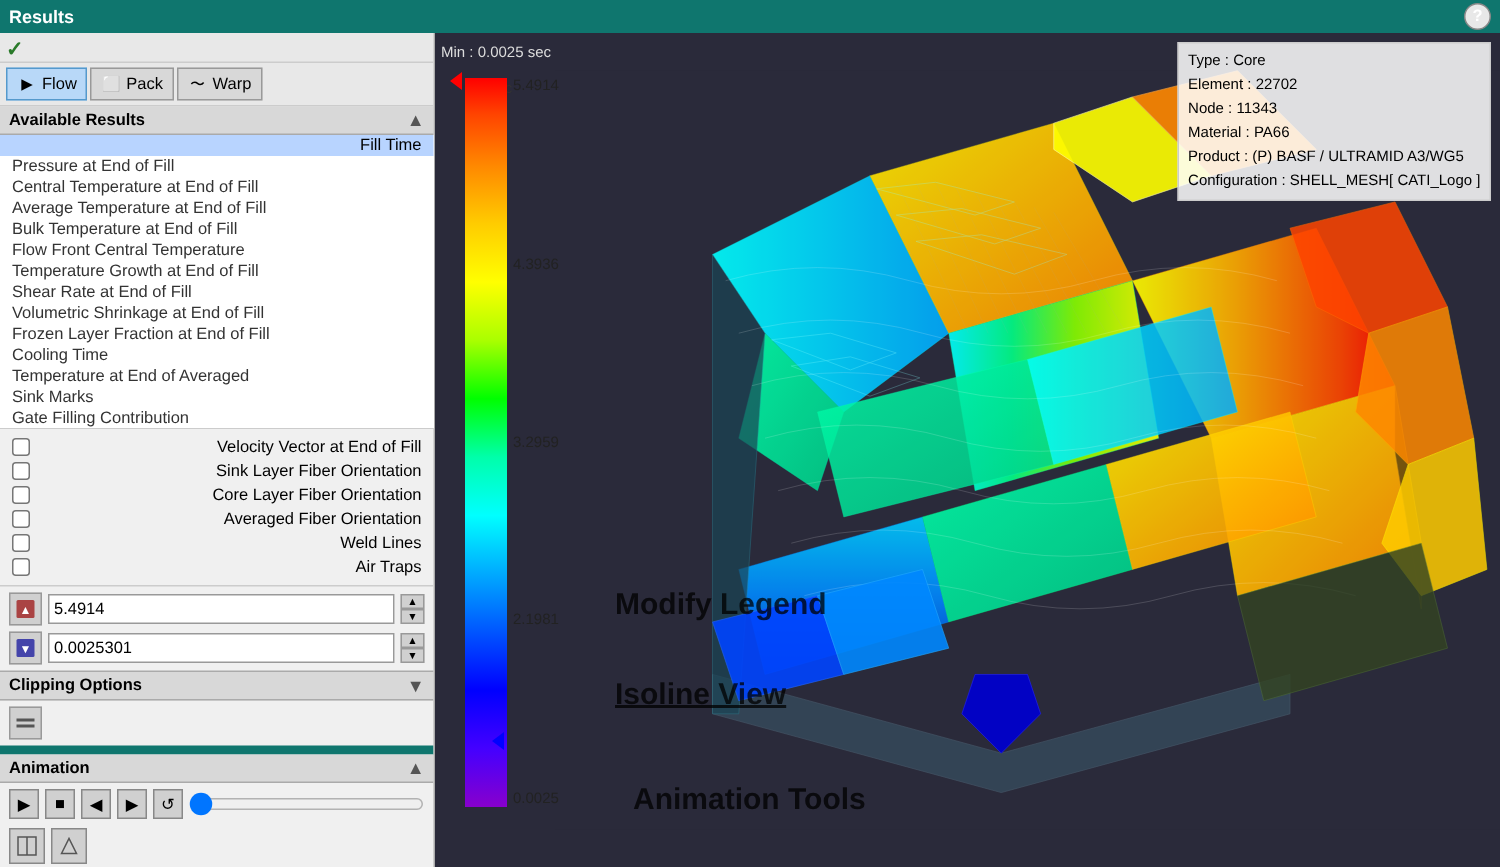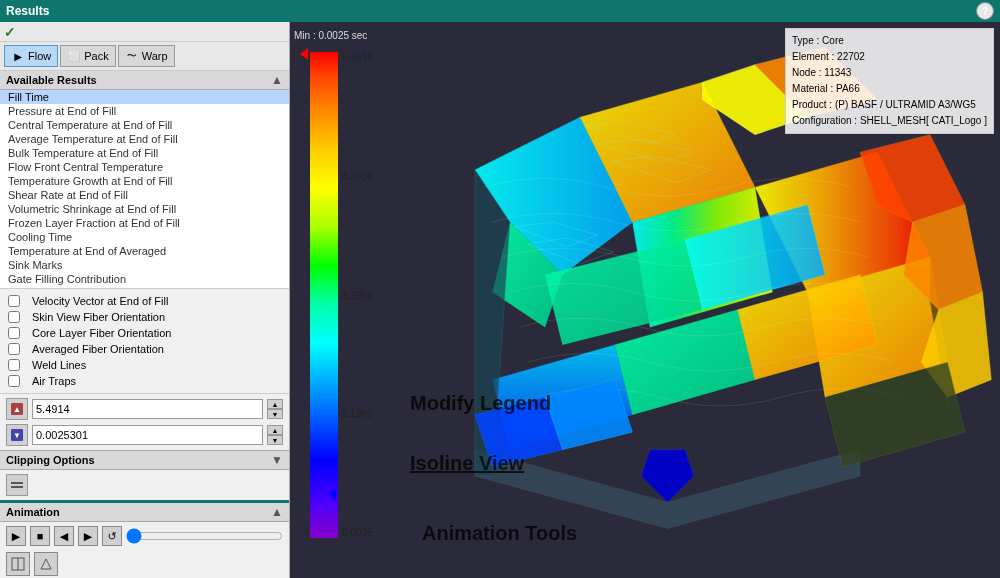--- a/index.html
+++ b/index.html
@@ -135,35 +135,36 @@
       overflow-y: auto;
       background: white;
     }
     .result-item {
       padding: 1px 8px;
       cursor: pointer;
       font-size: 11px;
       color: #333;
       white-space: nowrap;
     }
-    .result-item.selected { background: #b8d4ff; color: #000; }
+    .result-item.selected { background: #b8d4ff; color: #000; text-align: right; }
 
     
     .checkbox-section {
       background: #f0f0f0;
       border-top: 1px solid #ccc;
       padding: 4px 0;
     }
     .checkbox-item {
       display: flex;
       align-items: center;
       gap: 12px;
       padding: 2px 8px;
       font-size: 11px;
       cursor: pointer;
+      justify-content: space-between;
     }
     .checkbox-item input[type="checkbox"] {
       margin: 0;
       width: 12px;
       height: 12px;
     }
 
     
     .value-row {
       display: flex;
@@ -204,21 +205,21 @@
       justify-content: center;
     }
 
     
     .clipping-section {
       border-top: 1px solid #aaa;
     }
 
     
     .animation-section {
-      border-top: 3px solid #0f766e;
+      border-top: 6px solid #0f766e;
     }
     .animation-controls {
       display: flex;
       align-items: center;
       gap: 4px;
       padding: 4px 6px;
     }
     .anim-btn {
       width: 20px;
       height: 20px;
@@ -440,21 +441,21 @@
         <div class="result-item">Gate Filling Contribution</div>
       </div>
 
     <div class="checkbox-section">
     <div class="checkbox-item">
           <input type="checkbox" style="">
           <span>Velocity Vector at End of Fill</span>
         </div>
         <div class="checkbox-item">
           <input type="checkbox" style="">
-          <span>Skin View Fiber Orientation</span>
+          <span>Sink Layer Fiber Orientation</span>
         </div>
         <div class="checkbox-item">
           <input type="checkbox" style="">
           <span>Core Layer Fiber Orientation</span>
         </div>
         <div class="checkbox-item">
           <input type="checkbox" style="">
           <span>Averaged Fiber Orientation</span>
         </div>
         <div class="checkbox-item">

